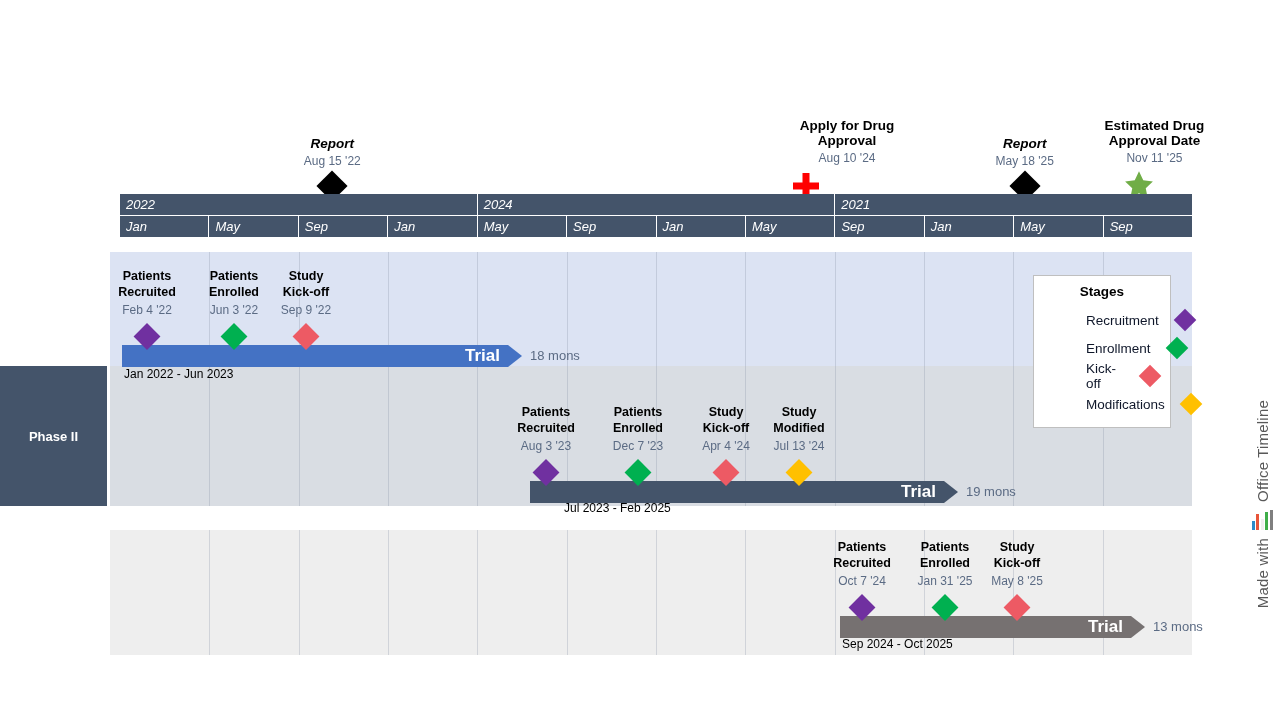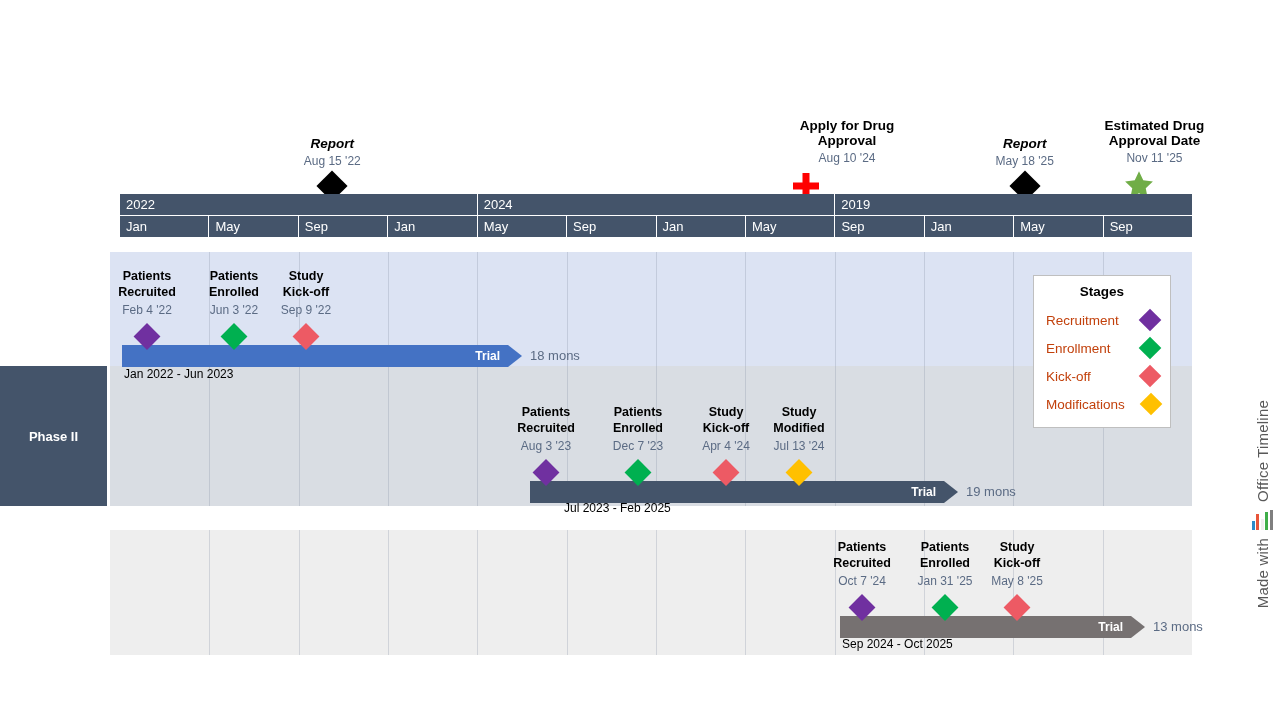--- a/index.html
+++ b/index.html
@@ -8,21 +8,21 @@
     background: #ffffff;
     font-family: "Liberation Sans", sans-serif;
     overflow: hidden;
   }
   #canvas { position: relative; width: 1280px; height: 720px; }
 
   
   .tl-header { position: absolute; left: 120px; top: 194px; width: 1072px; }
   .band-years, .band-months {
     display: flex; width: 100%;
-    background: #44546A; color: #ffffff;
+    background: #44546A; color: #ffffff; font-style: italic;
   }
   .band-years { height: 21px; }
   .band-months { height: 21px; margin-top: 1px; }
   .yr-cell, .mo-cell {
     flex: 1 1 0; display: flex; align-items: center;
     padding-left: 6px; font-size: 13px; line-height: 1;
     border-left: 1px solid #ffffff;
   }
   .yr-cell:first-child, .mo-cell:first-child { border-left: none; }
 
@@ -56,21 +56,21 @@
 
   
   .task { position: absolute; height: 22px; display: flex; align-items: center; }
   .task-body { position: absolute; left: 0; top: 0; height: 100%; }
   .task-arrow {
     position: absolute; top: 0; width: 0; height: 0;
     border-top: 11px solid transparent; border-bottom: 11px solid transparent;
   }
   .task-label {
     position: absolute; right: 6px; top: 0; height: 22px; line-height: 22px;
-    color: #ffffff; font-size: 12px; font-weight: bold;
+    color: #ffffff; font-size: 17px; font-weight: bold;
   }
   .task-dur {
     position: absolute; top: 0; height: 22px; line-height: 22px;
     font-size: 13px; color: #5B6B84; white-space: nowrap;
   }
   .task-range {
     position: absolute; font-size: 12px; color: #000000; white-space: nowrap;
   }
 
   
@@ -88,21 +88,21 @@
     padding: 8px 12px 9px 12px;
   }
   .legend-title {
     text-align: center; font-size: 13.5px; font-weight: bold;
     color: #000; margin-bottom: 7px;
   }
   .legend-row {
     display: flex; align-items: center; justify-content: space-between;
     height: 28px; gap: 18px;
   }
-  .legend-row .lbl { font-size: 13.5px; color: #c2410c; }
+  .legend-row .lbl { font-size: 13.5px; color: #0f172a; margin-left: 40px; }
   .legend-dia { width: 16px; height: 16px; transform: rotate(45deg); flex: 0 0 auto; }
 
   
   .brand {
     position: absolute; right: 4px; top: 400px;
     width: 28px; height: 280px;
     display: flex; flex-direction: column; align-items: center;
   }
   .brand-txt {
     writing-mode: vertical-rl; transform: rotate(180deg);
@@ -145,21 +145,21 @@
       </div>
       <div class="mk" style="left: 1154.48px; top: 170px;"><svg class="mk-star" viewBox="0 0 24 24">
           <path fill="#70AD47" d="M12 .9l3.4 7.2 7.7 1-5.7 5.4 1.5 7.7L12 18.5 5.1 22.2l1.5-7.7L.9 9.1l7.7-1z"></path>
         </svg></div>
     </div>
 
   <div class="tl-header">
     <div class="band-years" id="band-years">
         <div class="yr-cell">2022</div>
         <div class="yr-cell">2024</div>
-        <div class="yr-cell">2019</div>
+        <div class="yr-cell">2021</div>
       </div>
     <div class="band-months" id="band-months">
         <div class="mo-cell">Jan</div>
         <div class="mo-cell">May</div>
         <div class="mo-cell">Sep</div>
         <div class="mo-cell">Jan</div>
         <div class="mo-cell">May</div>
         <div class="mo-cell">Sep</div>
         <div class="mo-cell">Jan</div>
         <div class="mo-cell">May</div>

